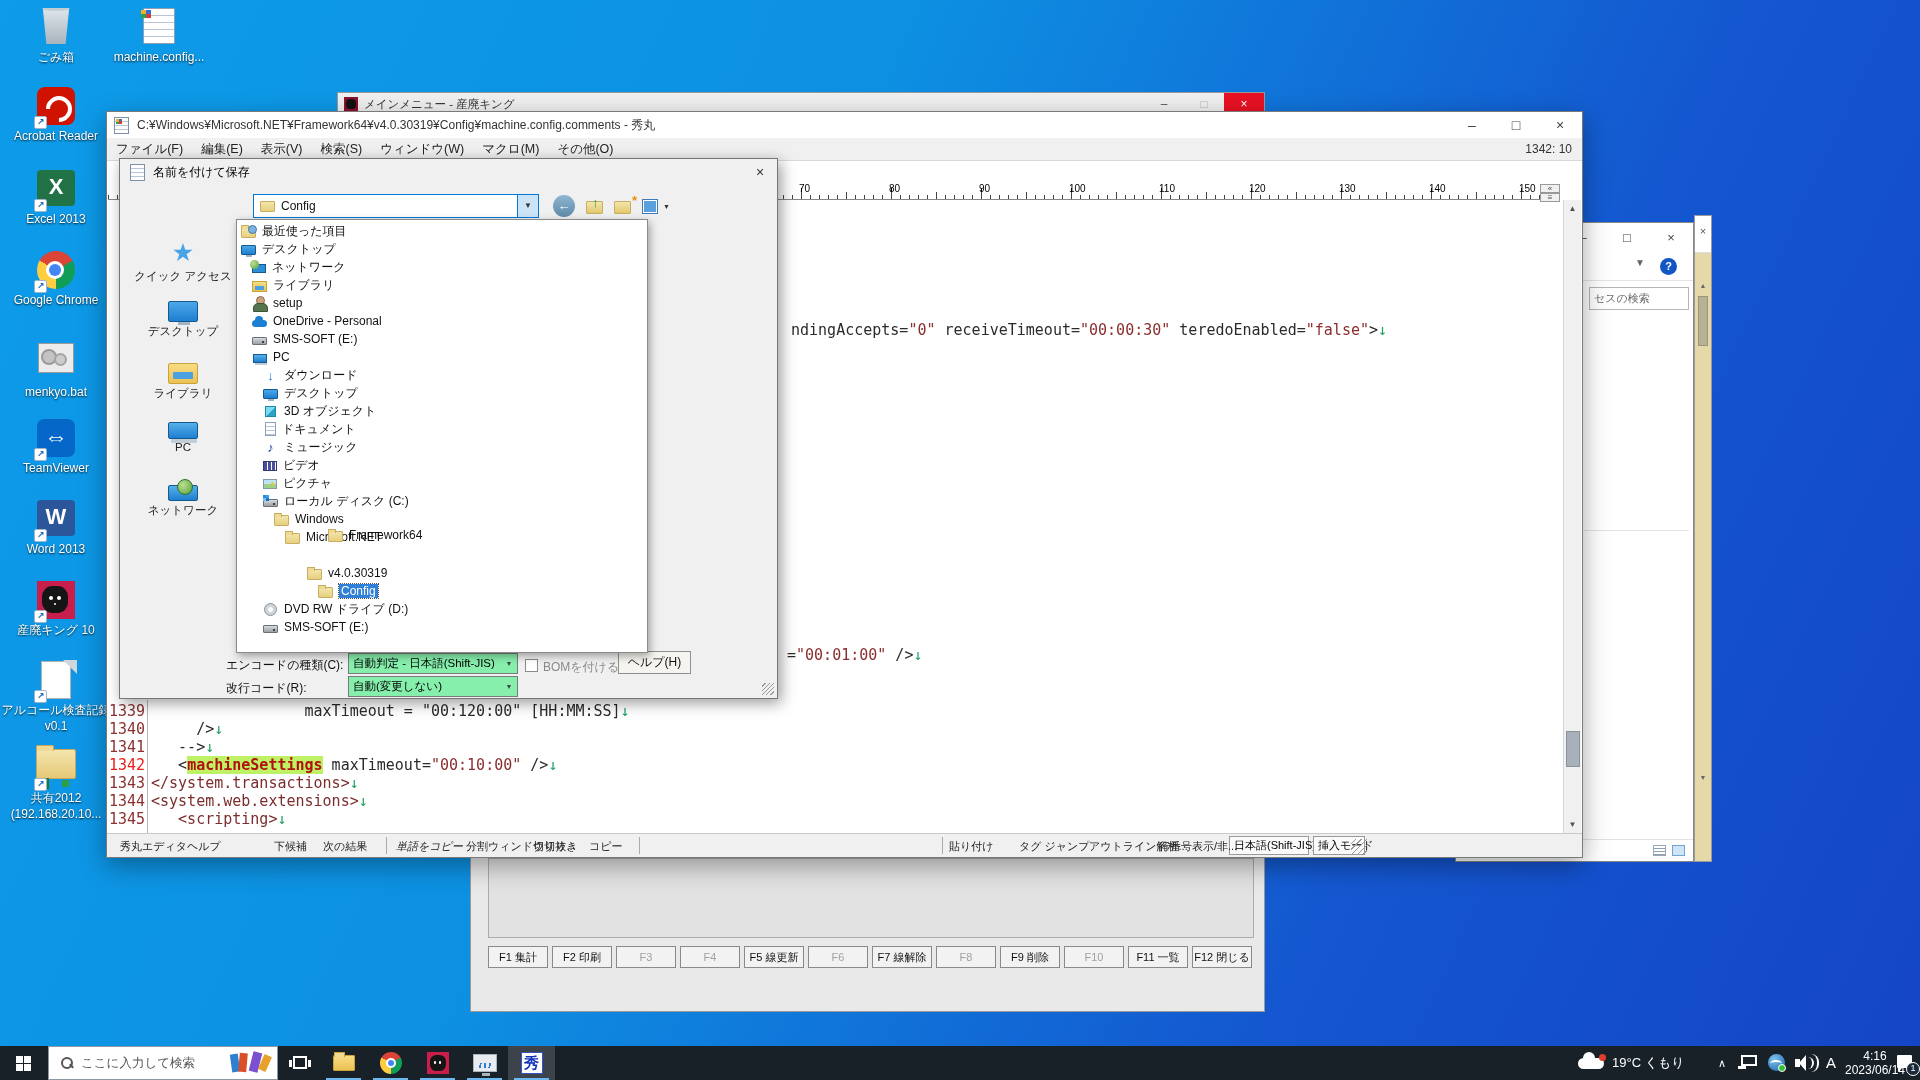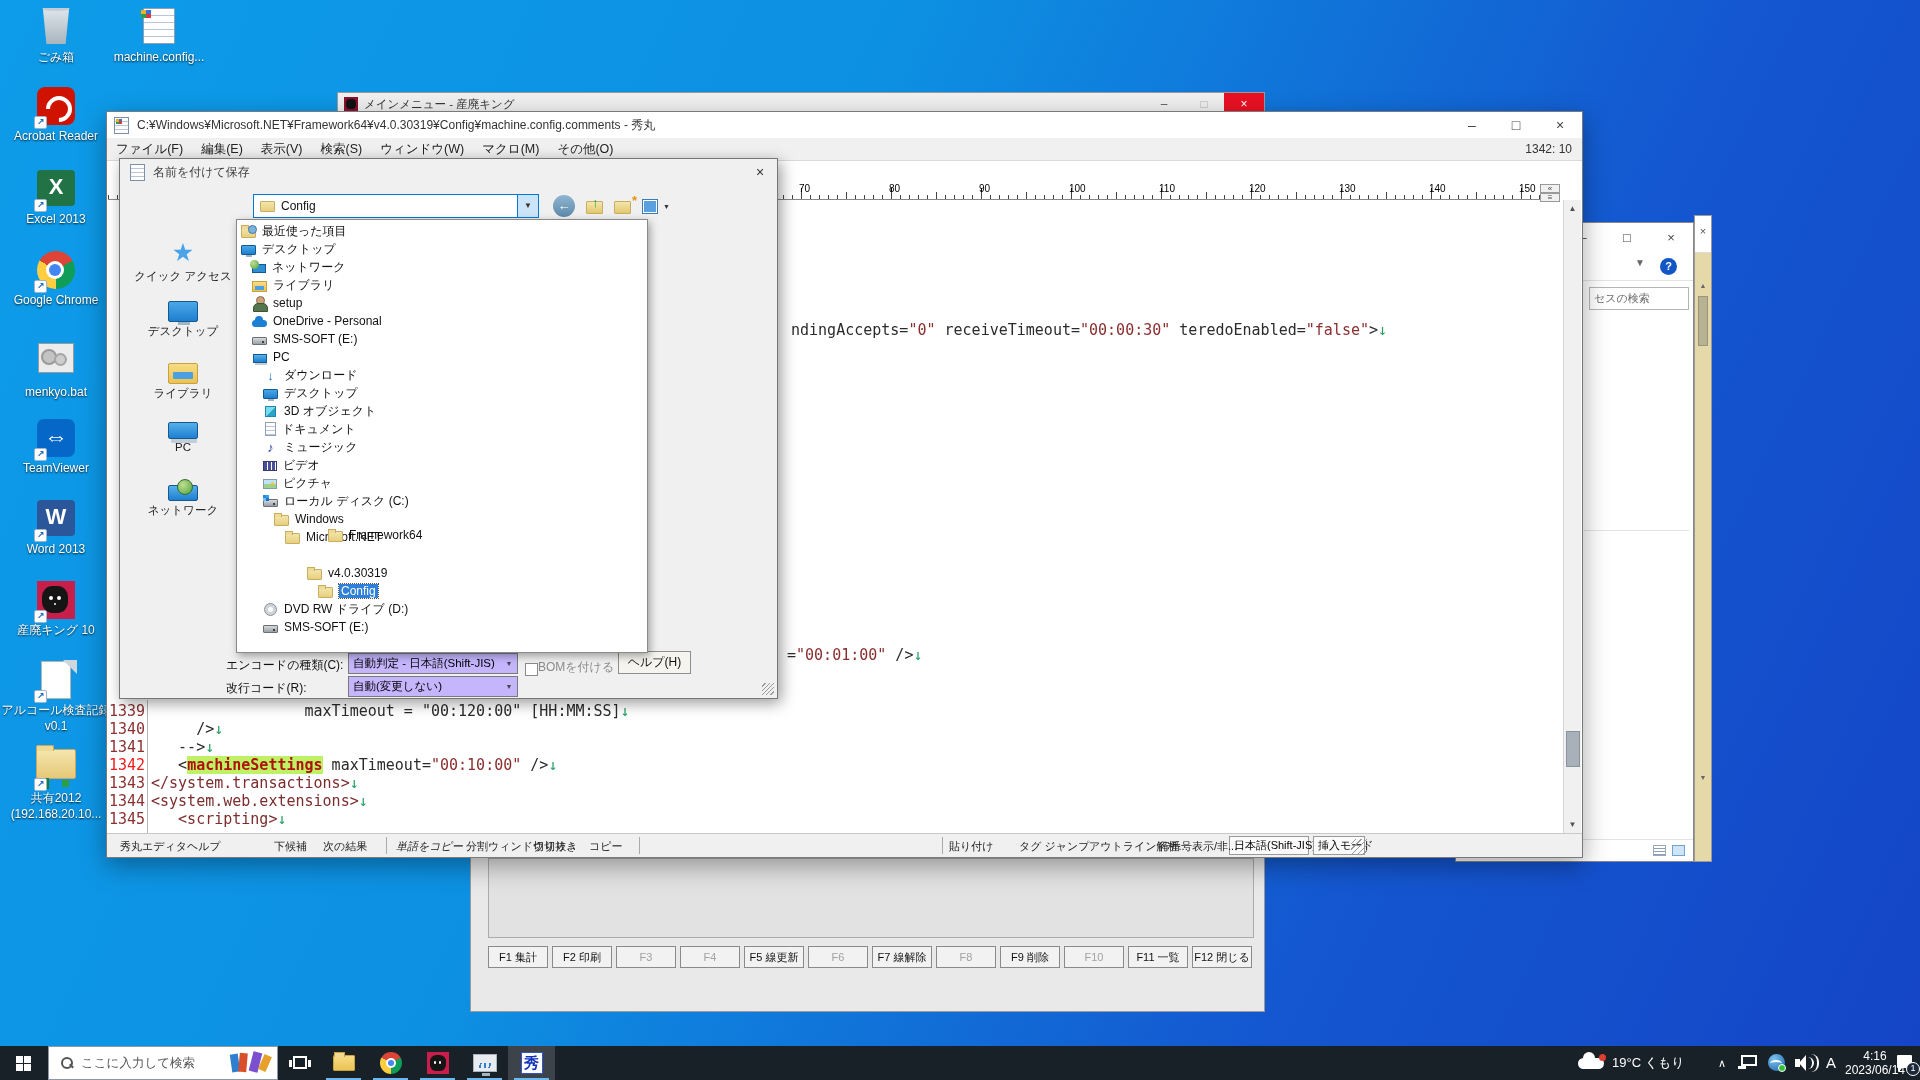--- a/index.html
+++ b/index.html
@@ -94,21 +94,21 @@
 .cs-hl{background:#bef264;color:#b01010;font-weight:bold}
 #ed-status{position:absolute;left:0;bottom:0;right:0;height:24px;background:#f0f0f0;border-top:1px solid #c9c9c9}
 .stseg{position:absolute;top:5px;font-size:11px;color:#222;white-space:nowrap;cursor:pointer}
 .stsep{position:absolute;top:3px;width:1px;height:17px;background:#aaa}
 .stbox{position:absolute;top:2px;height:19px;border:1px solid #9a9a9a;background:#fafafa;font-size:11px;line-height:17px;padding:0 4px;white-space:nowrap}
 #ed-grip{position:absolute;right:2px;bottom:2px;width:16px;height:16px;background:repeating-linear-gradient(135deg,transparent 0 3px,#9a9a9a 3px 4px);cursor:nwse-resize}
 
 #dlg{left:119px;top:158px;width:659px;height:541px;background:#f0f0f0;border:1px solid #777;z-index:5;box-shadow:3px 4px 14px rgba(0,0,0,.4)}
 #dlg-title{position:absolute;left:0;top:0;right:0;height:27px;display:flex;align-items:center}
 #dlg-title .eicon{width:15px;height:17px;margin:0 8px 0 10px;background:repeating-linear-gradient(#fdfdfd 0 3px,#b9c6d8 3px 4px);border:1px solid #7e90a8}
-#dlg-title .ttl{flex:1;font-size:12px;color:#404040}
+#dlg-title .ttl{flex:1;font-size:12px;color:#000000}
 #dlg-close{width:34px;height:27px;text-align:center;line-height:27px;font-size:14px;color:#333;cursor:pointer}
 #dlg-loclabel{position:absolute;left:29px;top:41px;font-size:12px;color:#111}
 #dlg-combo{position:absolute;left:133px;top:35px;width:286px;height:24px;background:#fff;border:1px solid #0078d7;display:flex;align-items:center;cursor:pointer}
 #dlg-combo .cfold{width:15px;height:11px;margin:0 6px;background:linear-gradient(#f3e5ab,#e7cf7e);border:1px solid #c9ae62;border-radius:1px}
 #dlg-combo .cval{flex:1;font-size:12px;color:#111}
 #dlg-combo .cbtn{width:21px;height:22px;background:#cce4f7;border-left:1px solid #0078d7;color:#333;font-size:8px;text-align:center;line-height:22px}
 .navbtn{position:absolute;top:36px;width:25px;height:23px;text-align:center;cursor:pointer}
 .nb-back{left:433px;border-radius:50%;width:22px;height:22px;background:linear-gradient(#8fb6d2,#5d89a9);color:#fff;font-size:13px;line-height:21px}
 .nb-up{left:464px}.nb-new{left:492px}.nb-views{left:520px;width:32px}
 .minifold{position:absolute;left:2px;top:6px;width:17px;height:13px;background:linear-gradient(#f3e5ab,#e2c96f);border:1px solid #c9ae62;border-radius:1px}
@@ -123,24 +123,24 @@
 .sb-star{color:#4aa3e8;font-size:25px;line-height:26px}
 .sb-mon{background:linear-gradient(#4aa8e8,#1f7fd0);border:1px solid #14598f;height:21px;margin-top:2px;border-radius:2px}
 .sb-mon:after{content:"";position:absolute;left:9px;bottom:-4px;width:12px;height:3px;background:#9fb4c4}
 .sb-fold{background:linear-gradient(#f7dc84,#ecc254);border:1px solid #c9a23c;height:21px;margin-top:4px;border-radius:2px}
 .sb-fold:before{content:"";position:absolute;left:4px;top:8px;right:4px;height:7px;background:#4aa0e0;border-radius:1px}
 .sb-pc{background:linear-gradient(#56b0ea,#1f7fd0);border:1px solid #14598f;height:17px;margin-top:3px;border-radius:2px}
 .sb-pc:after{content:"";position:absolute;left:2px;bottom:-5px;width:26px;height:4px;background:#c3cdd6;border-radius:1px}
 .sb-net{background:linear-gradient(#56b0ea,#1f7fd0);border:1px solid #14598f;height:16px;margin-top:6px;border-radius:2px}
 .sb-net:before{content:"";position:absolute;left:8px;top:-7px;width:14px;height:14px;border-radius:50%;background:radial-gradient(circle at 35% 35%,#bfe08f,#4f9e3f);border:1px solid #33702a}
 #dlg-enc-label,#dlg-nl-label{position:absolute;left:106px;font-size:12px;color:#111}
-.dcombo{position:absolute;left:228px;width:170px;height:21px;background:#c4b5fd;border:1px solid #7a7a7a;font-size:11.5px;display:flex;align-items:center;cursor:pointer}
+.dcombo{position:absolute;left:228px;width:170px;height:21px;background:#86efac;border:1px solid #7a7a7a;font-size:11.5px;display:flex;align-items:center;cursor:pointer}
 .dcombo .cval{flex:1;padding-left:4px;white-space:nowrap;overflow:hidden}
 .dcombo .car{width:16px;text-align:center;font-size:7px;color:#444}
-#dlg-bom{position:absolute;left:405px;top:500px;display:flex;align-items:flex-end;cursor:pointer}
+#dlg-bom{position:absolute;left:405px;top:500px;display:flex;align-items:flex-start;gap:5px;cursor:pointer}
 #dlg-bom .cb{width:13px;height:13px;background:#fff;border:1px solid #8a8a8a}
 #dlg-bom .blbl{font-size:12px;color:#8a8a8a}
 #dlg-help{position:absolute;left:498px;top:492px;width:73px;height:23px;background:#f6f4ee;border:1px solid #8f8f8f;font-size:12px;text-align:center;line-height:21px;color:#111;cursor:pointer}
 #dlg-grip{position:absolute;right:3px;bottom:3px;width:12px;height:12px;background:repeating-linear-gradient(135deg,transparent 0 2px,#9a9a9a 2px 3px);cursor:nwse-resize}
 
 #popup{left:236px;top:219px;width:412px;height:434px;background:#fff;border:1px solid #8a8a8a;z-index:6;box-shadow:2px 3px 8px rgba(0,0,0,.35);overflow:hidden}
 .trow{position:absolute;left:0;right:0;height:18px;display:flex;align-items:center;cursor:pointer}
 .trow .tlbl{font-size:12px;color:#111;margin-left:6px;white-space:nowrap}
 .trow.sel .tlbl{background:#2f80d9;color:#fff;outline:1px dotted #555;padding:0 2px}
 .tico{width:15px;height:15px;position:relative;flex:none}

